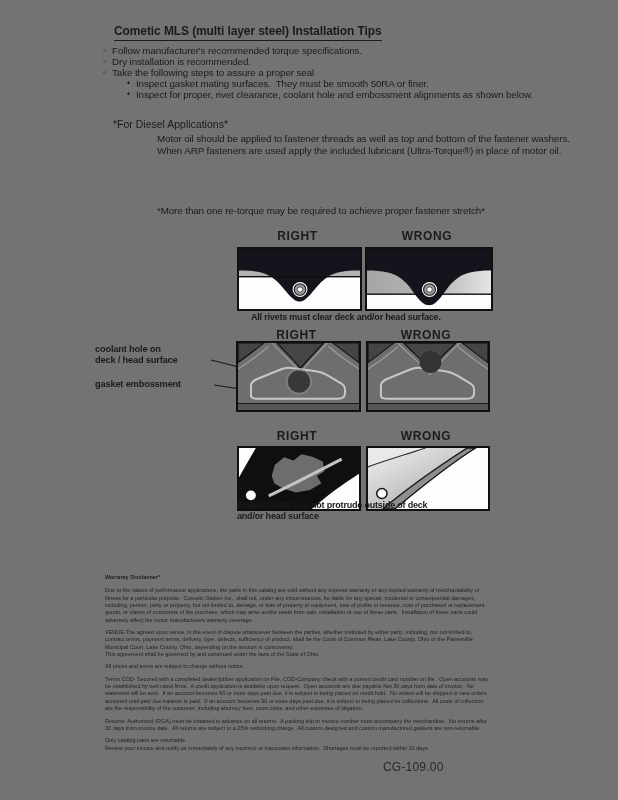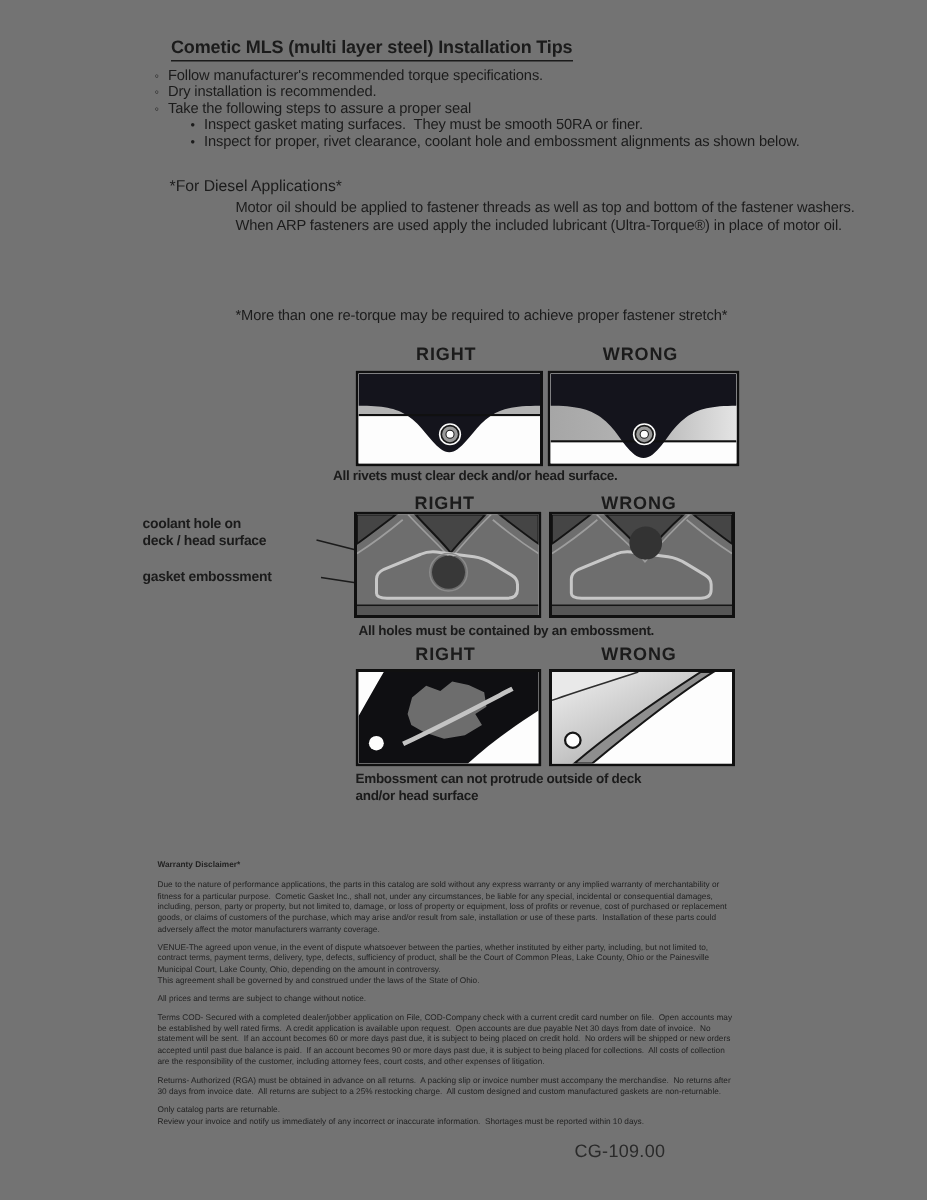--- a/index.html
+++ b/index.html
@@ -74,21 +74,21 @@
       </defs>
       <rect width="121" height="60" fill="#fdfdfd"></rect>
       <rect y="21" width="121" height="24" fill="url(#gw1)"></rect>
       <path d="M0,0 H121 V21.5 C105,21.5 96,23.5 88.5,29 C78,36.5 75,47 66.5,54 C62.8,57 58.2,57 54.5,54 C46,47 43,36.5 32.5,29 C25,23.5 16,21.5 0,21.5 Z" fill="#14141c"></path>
       <rect y="44.5" width="121" height="1.4" fill="#101010"></rect>
       <circle cx="61" cy="40.5" r="7.4" fill="#fdfdfd"></circle>
       <circle cx="61" cy="40.5" r="5.8" fill="#9a9a9a" stroke="#1a1a1a" stroke-width="1.1"></circle>
       <circle cx="61" cy="40.5" r="2.7" fill="#fdfdfd" stroke="#1a1a1a" stroke-width="0.7"></circle>
     </svg>
   </div>
-  <div class="abs caption" style="top:312px;left:222px;">All rivets must clear deck and/or head surface.</div>
+  <div class="abs caption" style="top:312px;left:251px;">All rivets must clear deck and/or head surface.</div>
 
   <div class="abs rw-label" style="top:329px;left:236px;width:121px;">RIGHT</div>
   <div class="abs rw-label" style="top:329px;left:366px;width:120px;">WRONG</div>
 
   <div class="abs side-label" style="top:344px;left:95px;width:114px;">coolant hole on
 deck / head surface</div>
   <div class="abs side-label" style="top:379px;left:95px;width:117px;">gasket embossment</div>
   <svg class="abs" style="top:352px;left:205px;" width="100" height="45" viewBox="0 0 100 45">
     <line x1="6" y1="8" x2="89" y2="29" stroke="#1b1b1b" stroke-width="1.1"></line>
     <line x1="9" y1="33" x2="55" y2="40" stroke="#1b1b1b" stroke-width="1.1"></line>
@@ -118,21 +118,20 @@
       <path d="M121,26 C110,19 99.5,11 90.5,3.5" stroke="#9d9d9d" stroke-width="1.1" fill="none"></path>
       <path d="M121,0 H95 C103.5,6.5 112.5,13.5 121,19.5 Z" fill="#454545" stroke="#141414" stroke-width="1.2"></path>
       <path d="M30,0 C44,14 56,23 62.5,31.5 C71,21.5 80.5,11 92.5,0" stroke="#9d9d9d" stroke-width="1.1" fill="none"></path>
       <path d="M36,0 C48.5,12.5 57,19.5 62.5,27 C69.5,18.5 78,9.5 88.5,0 Z" fill="#454545" stroke="#141414" stroke-width="1.3"></path>
       <path d="M13,52.5 V43 C13,40 15,38 18,36.5 L42.5,26.5 C46.5,24.7 51,24.5 55.5,25.3 L78,28.2 C82.5,28.8 86.5,30.5 90.5,32.9 L103,40.4 C105.8,42 107,44.1 107,46.7 V50 C107,53.9 104.2,55.8 100,55.8 H20 C15.5,55.8 13,54.6 13,52.5 Z" fill="none" stroke="#c7c7c7" stroke-width="2"></path>
       <circle cx="63" cy="19" r="11" fill="#333333"></circle>
       <rect y="60" width="121" height="1.2" fill="#161616"></rect>
       <rect y="61.2" width="121" height="5.8" fill="#565656"></rect>
     </svg>
   </div>
-  <div class="abs caption" style="top:415px;left:239px;">All holes must be contained by an embossment.</div>
 
   <div class="abs rw-label" style="top:430px;left:237px;width:120px;">RIGHT</div>
   <div class="abs rw-label" style="top:430px;left:366px;width:120px;">WRONG</div>
 
   <div class="abs panel" style="top:446px;left:237px;width:120px;height:61px;">
     <svg width="120" height="61" viewBox="0 0 121 63" preserveAspectRatio="none">
       <rect width="121" height="63" fill="#0f0f12"></rect>
       <path d="M0,0 H17 C11.5,9.5 5.5,20.5 0,30.5 Z" fill="#fdfdfd"></path>
       <path d="M121,26.5 C105,37 88,49.5 73.5,63 H121 Z" fill="#fdfdfd"></path>
       <polygon points="33,29 36,17.5 45.5,9.5 55,13 63,6.5 74,9 84.5,14 86,24 78.5,29 83,36.5 71.5,43.5 57.5,46 44,41.5 35.5,36.5" fill="#6d6d6d"></polygon>
@@ -151,21 +150,21 @@
       </defs>
       <rect width="121" height="63" fill="#fdfdfd"></rect>
       <path d="M0,0 H100 C72,18.5 38.5,42.5 15,63 H0 Z" fill="url(#g3)"></path>
       <path d="M0,0 H58 C39,6.5 19,12.5 0,19.5 Z" fill="#e9e9e9"></path>
       <path d="M0,19.5 C19,12.5 39,6.5 58,0" stroke="#2e2e2e" stroke-width="1.1" fill="none"></path>
       <path d="M108.5,0 H121 V63 H27 C50,43.5 81,17.5 108.5,0 Z" fill="#fdfdfd"></path>
       <path d="M100,0 C72,18.5 38.5,42.5 15,63 H27 C50,43.5 81,17.5 108.5,0 Z" fill="#8e8e8e" stroke="#161616" stroke-width="1.4"></path>
       <circle cx="14" cy="47" r="5.2" fill="#fdfdfd" stroke="#161616" stroke-width="1.5"></circle>
     </svg>
   </div>
-  <div class="abs caption" style="top:514px;left:237px;">Embossment can not protrude outside of deck
+  <div class="abs caption" style="top:500px;left:237px;">Embossment can not protrude outside of deck
 and/or head surface</div>
 
   <div id="fineprint" class="abs">
     <div class="fp-h">Warranty Disclaimer*</div>
     <p>Due to the nature of performance applications, the parts in this catalog are sold without any express warranty or any implied warranty of merchantability or
 fitness for a particular purpose.  Cometic Gasket Inc., shall not, under any circumstances, be liable for any special, incidental or consequential damages,
 including, person, party or property, but not limited to, damage, or loss of property or equipment, loss of profits or revenue, cost of purchased or replacement
 goods, or claims of customers of the purchase, which may arise and/or result from sale, installation or use of these parts.  Installation of these parts could
 adversely affect the motor manufacturers warranty coverage.</p>
     <p>VENUE-The agreed upon venue, in the event of dispute whatsoever between the parties, whether instituted by either party, including, but not limited to,

